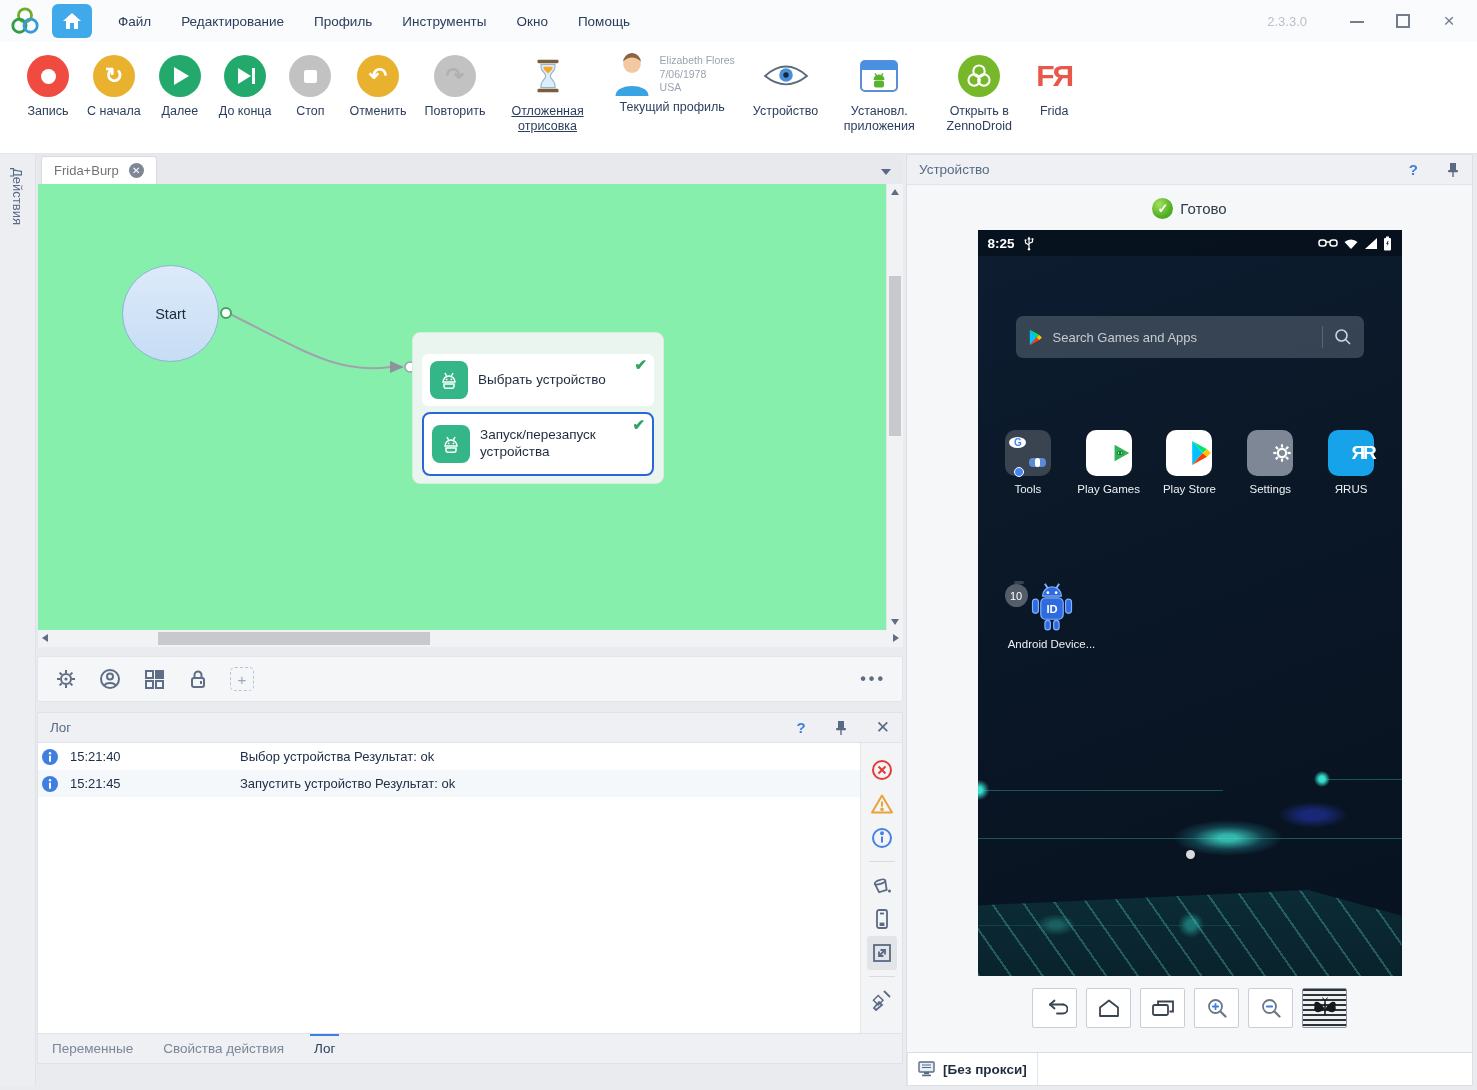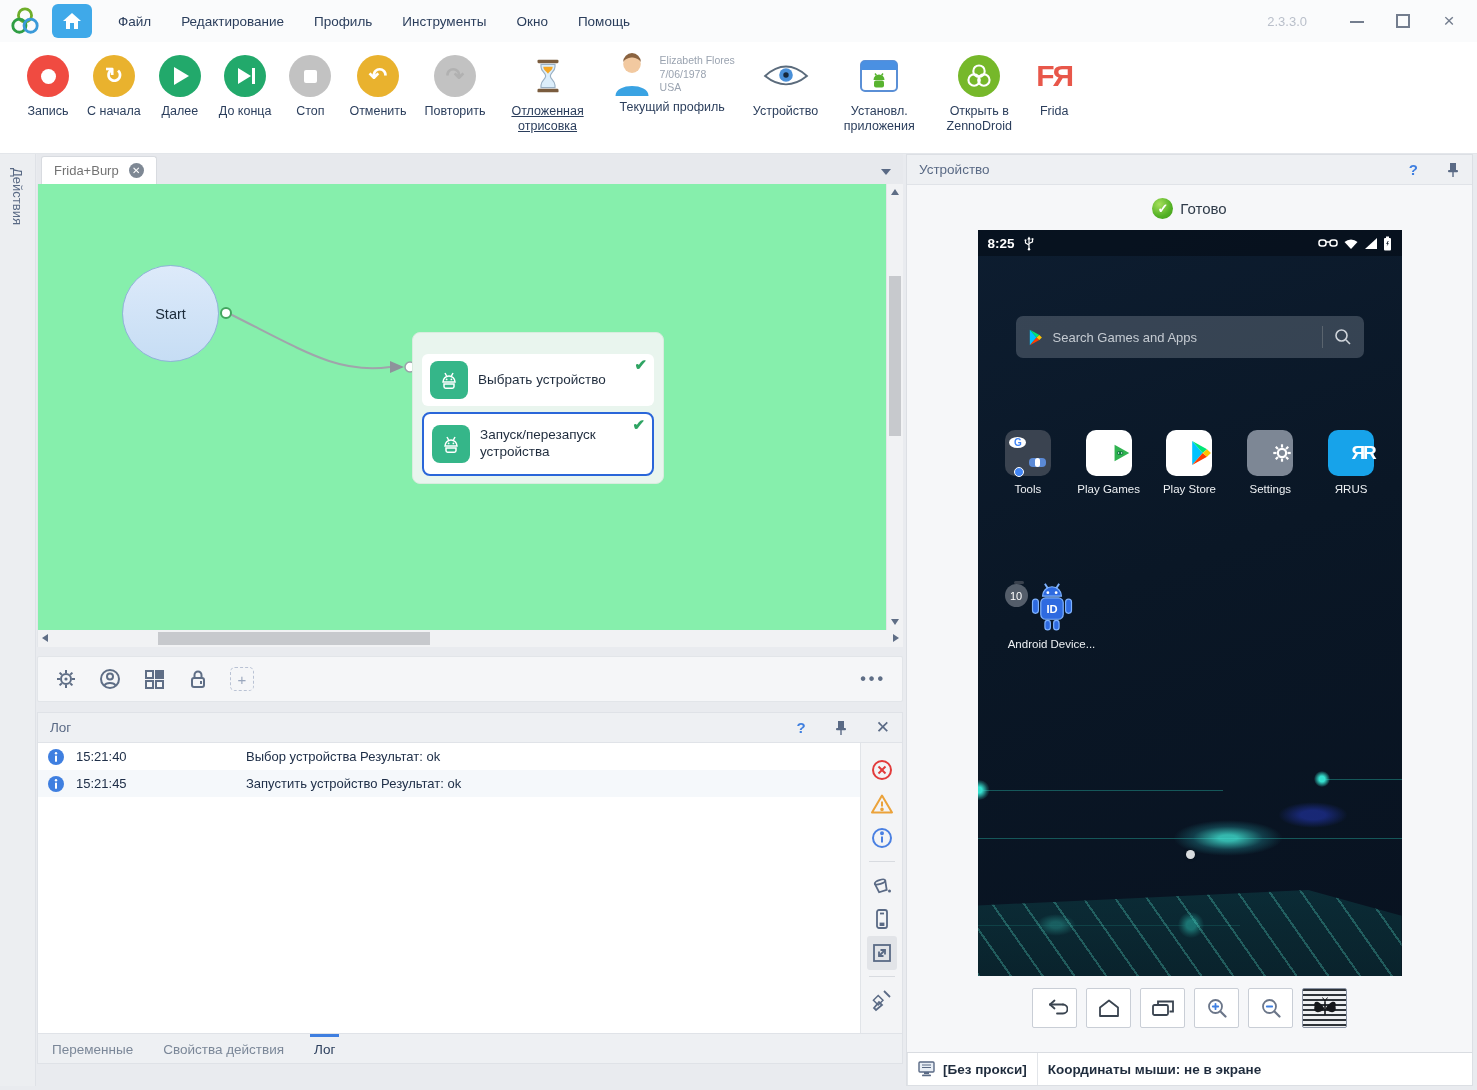--- a/index.html
+++ b/index.html
@@ -78,29 +78,29 @@
   .minibar .dots { margin-left:auto; color:#5f6e86; font-size:16px; letter-spacing:3px; font-weight:bold; }
   .dashed-plus { width:24px; height:24px; border:1.5px dashed #b9c2d4; border-radius:5px; color:#9aa7bd; font-size:15px; display:flex; align-items:center; justify-content:center; }
   
   .log-panel { position:absolute; left:37px; top:712px; width:866px; height:352px; background:#fff; border:1px solid #dfe2e7; }
   .panel-hdr { height:30px; background:#eef0f3; display:flex; align-items:center; padding:0 12px; border-bottom:1px solid #e0e3e8; }
   .panel-hdr .ptitle { font-size:13.5px; color:#5a6a85; }
   .panel-hdr .hspacer { flex:1; }
   .help-q { color:#3f7fe0; font-weight:bold; font-size:15px; margin-right:28px; }
   .hdr-x { color:#5a6a85; font-size:17px; margin-left:28px; }
   .log-body { position:absolute; top:30px; bottom:30px; left:0; right:0; background:#fff; }
-  .log-row { height:27px; display:flex; align-items:center; padding-left:10px; }
+  .log-row { height:27px; display:flex; align-items:center; padding-left:4px; }
   .log-row.alt { background:#f5f8fb; }
   .log-time { margin-left:12px; width:170px; font-size:13px; color:#203049; }
   .log-msg { font-size:13px; color:#203049; }
   .log-strip { position:absolute; right:0; top:0; bottom:0; width:42px; background:#f3f4f6; border-left:1px solid #e1e4e8; display:flex; flex-direction:column; align-items:center; padding-top:10px; }
   .log-strip .sicon { height:34px; display:flex; align-items:center; justify-content:center; width:30px; }
   .log-strip hr { width:26px; border:none; border-top:1px solid #d8dbe0; margin:6px 0; }
   .sel-bg { background:#e2e4e8; border-radius:3px; }
-  .log-tabs { position:absolute; left:0; right:0; bottom:0; height:30px; background:#eef0f3; border-top:1px solid #e0e3e8; display:flex; padding-left:14px; gap:30px; }
+  .log-tabs { position:absolute; left:0; right:0; bottom:0; height:30px; background:#eef0f3; border-top:1px solid #e0e3e8; display:flex; align-items:center; padding-left:14px; gap:30px; }
   .ltab { font-size:13.5px; color:#7b8798; position:relative; height:30px; display:flex; align-items:center; }
   .ltab.active { color:#2b3e5c; }
   .ltab.active::before { content:""; position:absolute; left:-4px; right:-4px; top:0; height:2.5px; background:#3f7fe0; }
   
   .device-panel { position:absolute; left:906px; top:154px; right:4px; bottom:4px; background:#f6f7f9; border:1px solid #dcdfe4; }
   .ready-row { margin-top:13px; display:flex; align-items:center; justify-content:center; gap:7px; }
   .ready-orb { width:21px; height:21px; border-radius:50%; background:radial-gradient(circle at 35% 30%, #a6e05b, #53b125 60%, #3f9a17); color:#fff; font-size:13px; font-weight:bold; display:flex; align-items:center; justify-content:center; }
   .ready-txt { font-size:15px; color:#2f3b49; }
   .screen { width:424px; height:746px; margin:11px auto 0; background:linear-gradient(160deg,#0d1d30 0%, #0a1726 45%, #081220 100%); position:relative; overflow:hidden; }
   .scr-status { height:26px; display:flex; align-items:center; padding:0 10px; background:rgba(2,8,16,0.5); color:#fff; }
@@ -718,17 +718,14 @@
       <svg width="19" height="17" viewBox="0 0 19 17">
           <rect x="1" y="1" width="15" height="10" rx="1" fill="#e8eef5" stroke="#5a6a85" stroke-width="1.4"></rect>
           <line x1="4" y1="4" x2="13" y2="4" stroke="#5a6a85" stroke-width="1"></line>
           <line x1="4" y1="6.5" x2="13" y2="6.5" stroke="#5a6a85" stroke-width="1"></line>
           <rect x="6" y="11" width="5" height="2" fill="#5a6a85"></rect>
           <rect x="4" y="13.5" width="9" height="1.8" rx="0.9" fill="#5a6a85"></rect>
         </svg>
       <span>[Без прокси]</span>
     </div>
     <div class="csep"></div>
-    <div class="cell">
-        <span>Координаты мыши: не в экране</span>
-      </div>
   </div>
 </div>
 
 </body></html>

